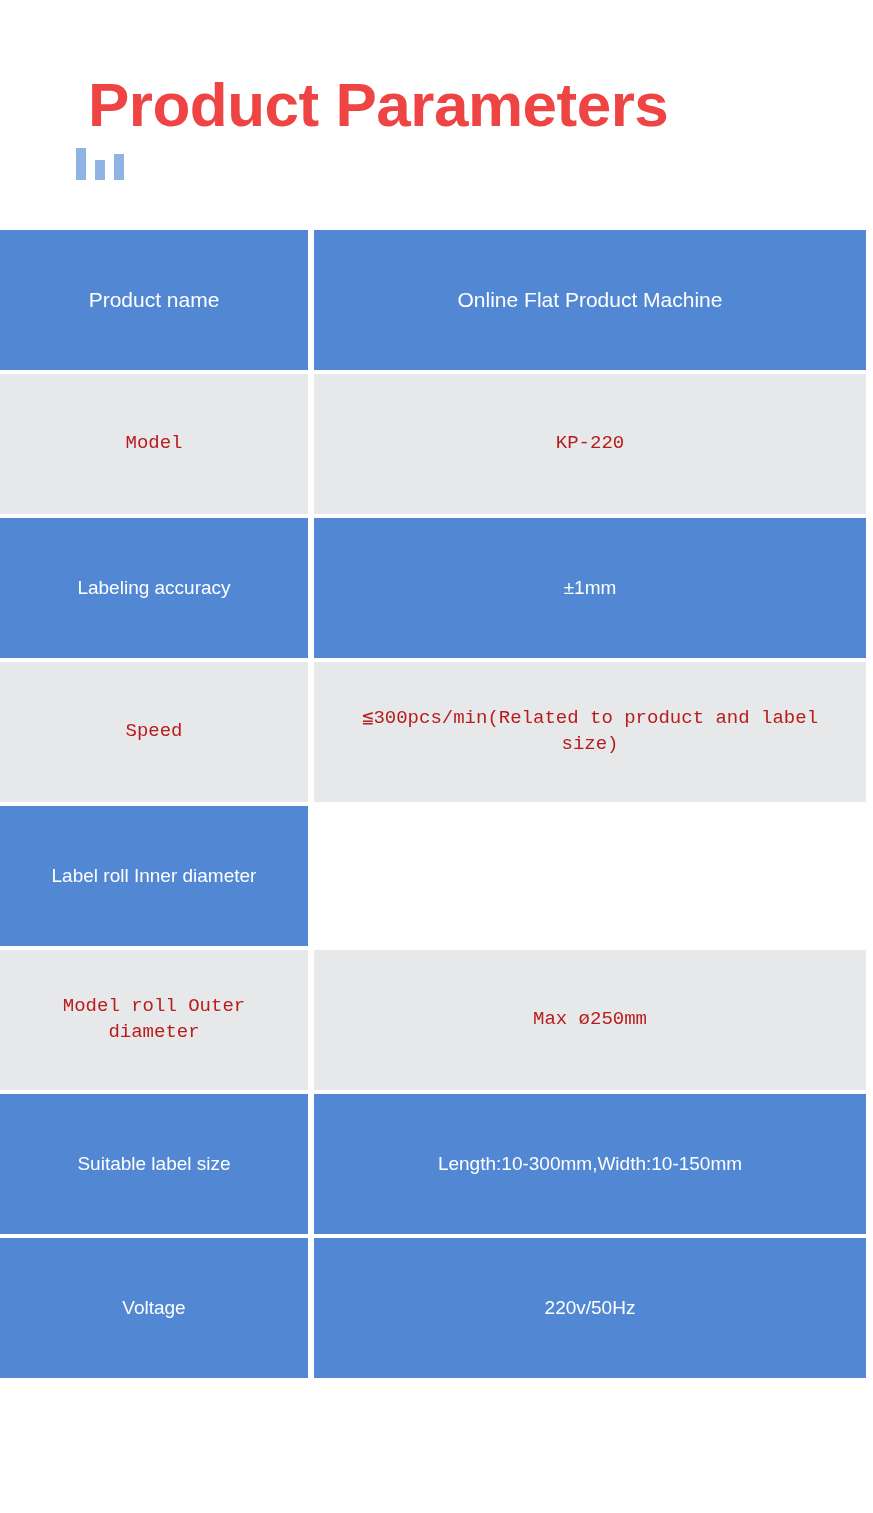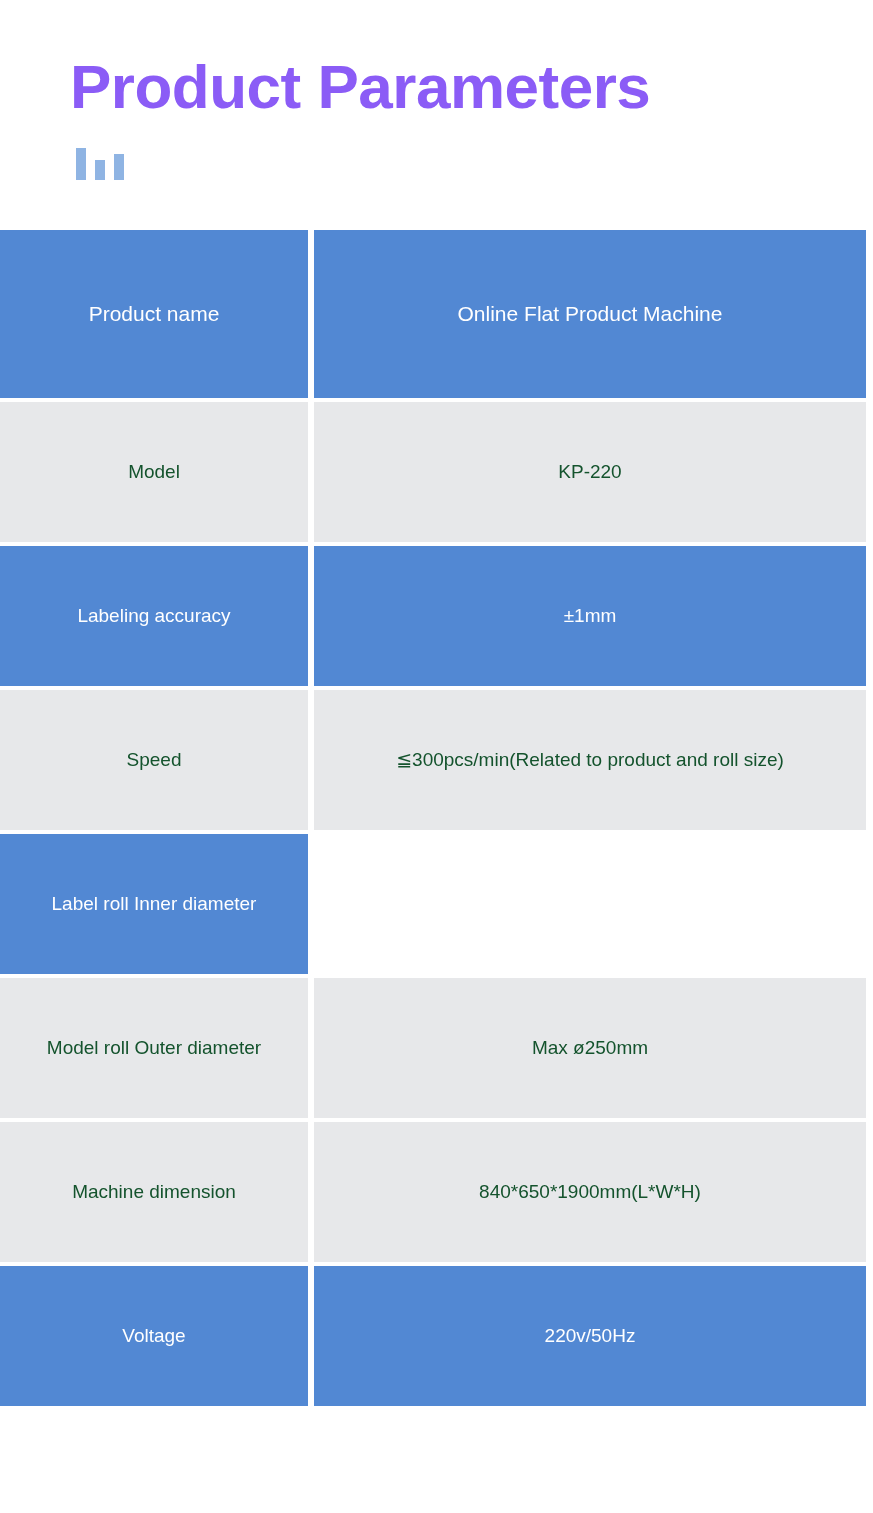--- a/index.html
+++ b/index.html
@@ -21,26 +21,26 @@
     padding: 0;
     margin: 0;
     position: relative;
     height: 230px;
     box-sizing: border-box;
   }
   .page-title {
     position: absolute;
     left: 70px;
     top: 56px;
-    margin: 0;
+    margin: 18px;
     font-size: 62px;
     line-height: 1;
     font-weight: bold;
     letter-spacing: -0.5px;
-    color: #8b5cf6;
+    color: #ef4444;
     white-space: nowrap;
   }
   .title-accent {
     position: absolute;
     left: 76px;
     top: 146px;
     width: 60px;
     height: 34px;
     display: flex;
     align-items: flex-end;
@@ -83,29 +83,30 @@
     width: 308px;
     flex: 0 0 308px;
     margin-right: 6px;
   }
   .cell-value {
     width: 552px;
     flex: 0 0 552px;
   }
 
   
-  .row-header .spec-cell { height: 168px; font-size: 21px; }
+  .row-header .spec-cell { height: 140px; font-size: 21px; }
 
   .row-blue .spec-cell {
     background: #5288d3;
     color: #ffffff;
   }
   .row-grey .spec-cell {
     background: #e7e8ea;
-    color: #14532d;
+    color: #b91c1c;
+    font-family: Liberation Mono, monospace;
   }
 </style>
 </head>
 <body>
 
 <div class="page-header">
   <h1 class="page-title">Product Parameters</h1>
   <div class="title-accent">
     <span class="bar bar-1" style="height: 32px;"></span>
     <span class="bar bar-2" style="height: 20px;"></span>
@@ -121,30 +122,30 @@
     <div class="spec-row row-grey">
       <div class="spec-cell cell-label">Model</div>
       <div class="spec-cell cell-value">KP-220</div>
     </div>
     <div class="spec-row row-blue">
       <div class="spec-cell cell-label">Labeling accuracy</div>
       <div class="spec-cell cell-value">±1mm</div>
     </div>
     <div class="spec-row row-grey">
       <div class="spec-cell cell-label">Speed</div>
-      <div class="spec-cell cell-value">≦300pcs/min(Related to product and roll size)</div>
+      <div class="spec-cell cell-value">≦300pcs/min(Related to product and label size)</div>
     </div>
     <div class="spec-row row-blue">
       <div class="spec-cell cell-label">Label roll Inner diameter</div>
     </div>
     <div class="spec-row row-grey">
       <div class="spec-cell cell-label">Model roll Outer diameter</div>
       <div class="spec-cell cell-value">Max  ø250mm</div>
     </div>
-    <div class="spec-row row-grey">
-      <div class="spec-cell cell-label">Machine dimension</div>
-      <div class="spec-cell cell-value">840*650*1900mm(L*W*H)</div>
+    <div class="spec-row row-blue">
+      <div class="spec-cell cell-label">Suitable label size</div>
+      <div class="spec-cell cell-value">Length:10-300mm,Width:10-150mm</div>
     </div>
     <div class="spec-row row-blue">
       <div class="spec-cell cell-label">Voltage</div>
       <div class="spec-cell cell-value">220v/50Hz</div>
     </div>
   </div>
 
 </body></html>

